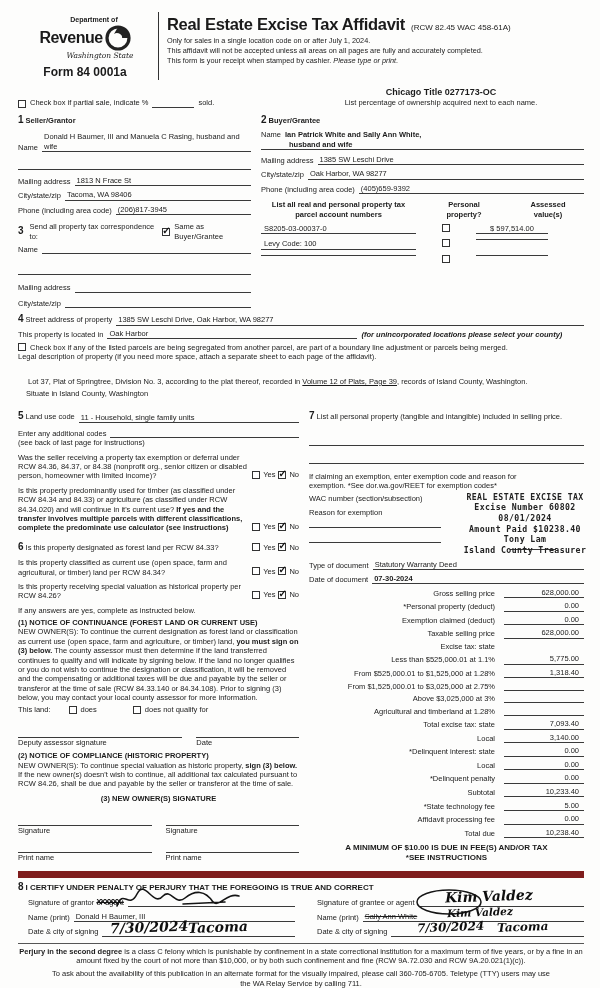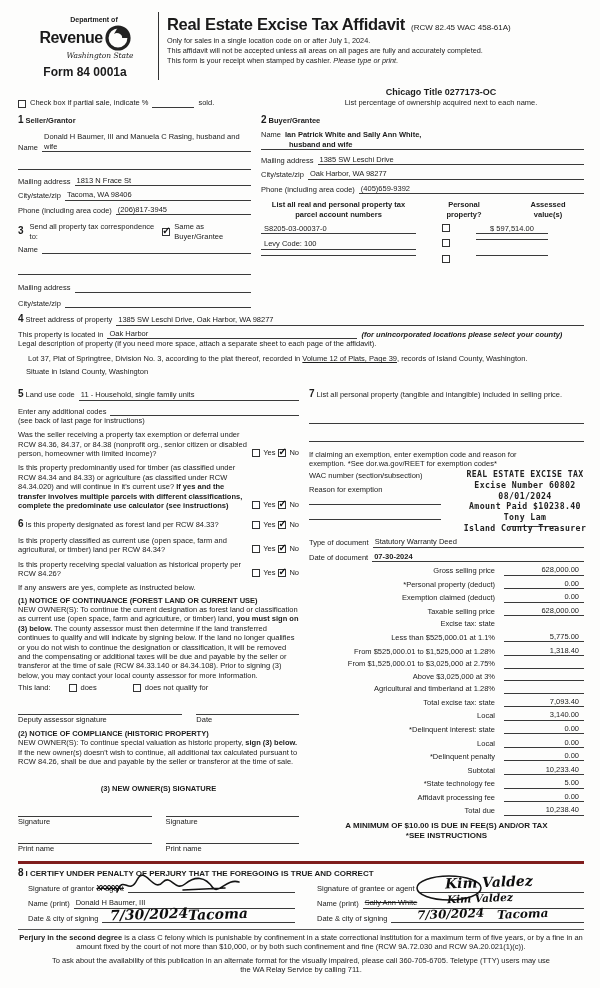--- a/index.html
+++ b/index.html
@@ -212,22 +212,26 @@
   <div style="margin-top:5px;">
     <div class="frow">
       <span><span class="sec-num">4</span><span>Street address of property</span></span>
       <span class="fill">1385 SW Leschi Drive, Oak Harbor, WA 98277</span>
     </div>
     <div class="frow" style="margin-top:3px;">
       <span>This property is located in</span>
       <span class="fill" style="max-width:250px;">Oak Harbor</span>
       <span class="bi">(for unincorporated locations please select your county)</span>
     </div>
+    <div style="display:flex; gap:4px; margin-top:4px; align-items:flex-start;">
+      <span class="cb" data-checked="false"></span>
+      <span>Check box if any of the listed parcels are being segregated from another parcel, are part of a boundary line adjustment or parcels being merged.</span>
+    </div>
     <div>Legal description of property (if you need more space, attach a separate sheet to each page of the affidavit).</div>
-    <div style="padding-left:10px; margin-top:6px; width:560px;">
+    <div style="padding-left:10px; margin-top:15px; width:560px;">
       <span>Lot 37, Plat of Springtree, Division No. 3, according to the plat thereof, recorded in </span><span style="text-decoration:underline;">Volume 12 of Plats, Page 39</span><span>, records of Island County, Washington.</span>
     </div>
     <div style="padding-left:8px; margin-top:3px;">Situate in Island County, Washington</div>
   </div>
 
   <div class="cols" style="margin-top:12px;">
 
     <div class="colL">
       <div class="frow">
         <span><span class="sec-num">5</span><span>Land use code</span></span>
@@ -311,21 +315,21 @@
         <div style="flex:1;">
           <div class="fill"></div>
           <div>Date</div>
         </div>
       </div>
 
       <div class="b" style="margin-top:4px;">(2) NOTICE OF COMPLIANCE (HISTORIC PROPERTY)</div>
       <div>
         <span>NEW OWNER(S): To continue special valuation as historic property, </span><span class="b">sign (3) below.</span><span> If the new owner(s) doesn't wish to continue, all additional tax calculated pursuant to RCW 84.26, shall be due and payable by the seller or transferor at the time of sale.</span>
       </div>
-      <div class="b" style="text-align:center; margin-top:18px;">(3) NEW OWNER(S) SIGNATURE</div>
+      <div class="b" style="text-align:center; margin-top:5px;">(3) NEW OWNER(S) SIGNATURE</div>
 
       <div style="display:flex; gap:14px; margin-top:14px;">
         <div style="flex:1;">
           <div class="fill"></div>
           <div>Signature</div>
         </div>
         <div style="flex:1;">
           <div class="fill"></div>
           <div>Signature</div>
         </div>
@@ -453,21 +457,21 @@
         <div class="trow">
             <span class="tl">Total due</span>
             <span class="tv">10,238.40</span>
           </div>
       </div>
       <div class="b" style="text-align:center; margin-top:5px; font-size:8px;">A MINIMUM OF $10.00 IS DUE IN FEE(S) AND/OR TAX</div>
       <div class="b" style="text-align:center; font-size:8px;">*SEE INSTRUCTIONS</div>
     </div>
   </div>
 
-  <div style="margin-top:8px; border-top:3px solid #7f1d1d; padding-top:3px;">
+  <div style="margin-top:8px; border-top:7px solid #7f1d1d; padding-top:3px;">
     <div class="b" style="font-size:8px;"><span class="sec-num">8</span><span>I CERTIFY UNDER PENALTY OF PERJURY THAT THE FOREGOING IS TRUE AND CORRECT</span></div>
 
     <div style="display:flex; gap:22px; margin-top:4px;">
 
       <div style="flex:1; padding-left:10px; position:relative;">
         <div class="frow">
           <span><span>Signature of grantor</span>
             <span class="xover"><span class="struck">or agent</span><span class="xx">XXXXXX</span></span>
           </span>
           <span class="fill"></span>

